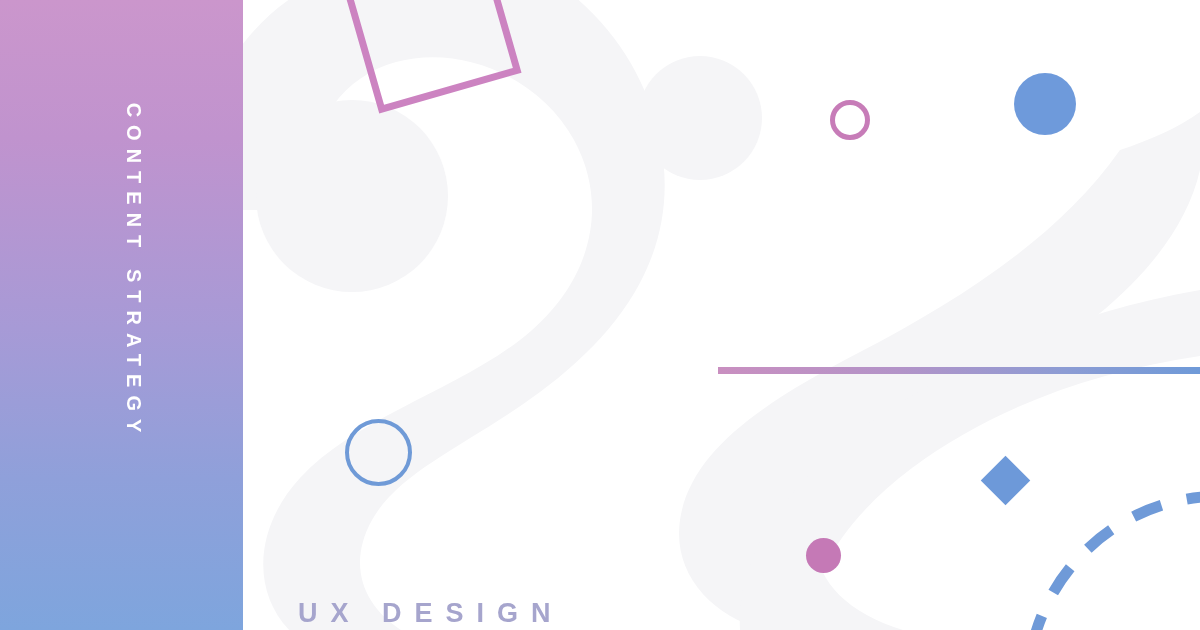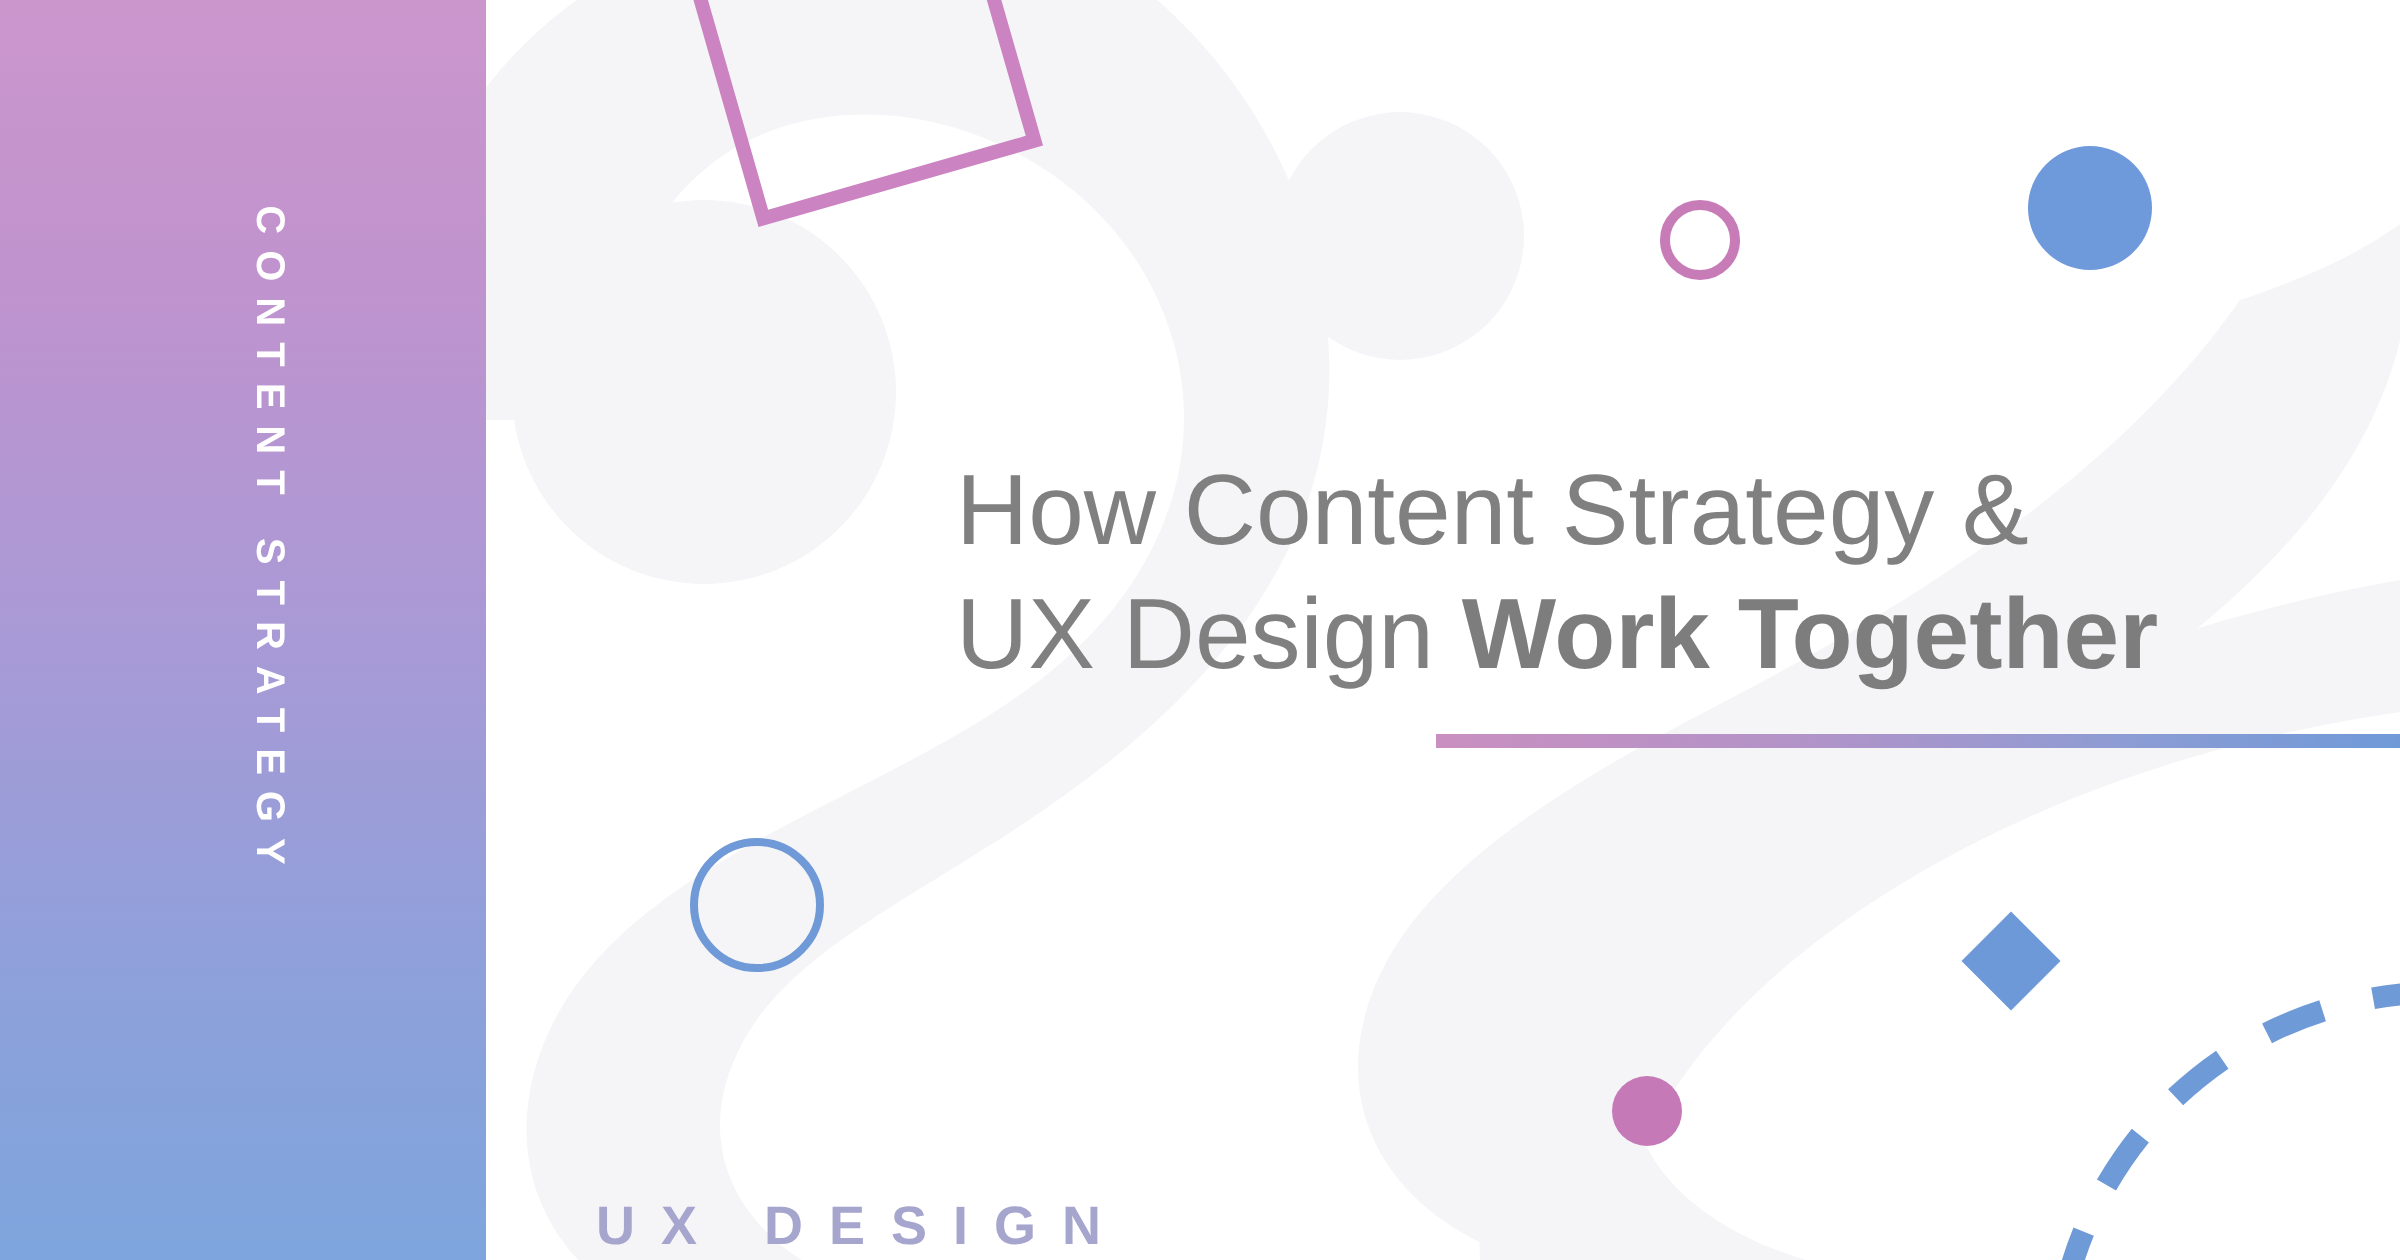--- a/index.html
+++ b/index.html
@@ -204,22 +204,18 @@
   <div class="shape ring-pink"></div>
   <div class="shape dot-blue"></div>
   <div class="shape ring-blue"></div>
   <div class="shape diamond-blue"></div>
   <div class="shape dot-pink"></div>
 
   <svg class="shape dashed-arc" viewBox="0 0 260 230" aria-hidden="true">
     <path d="M8,230 A192,192 0 0 1 260,36" fill="none" stroke="#6f9ad8" stroke-width="11" stroke-dasharray="30 26" stroke-linecap="butt"></path>
   </svg>
 
-  <div class="title-block">
-    <div class="title-line">How Content Strategy &amp;</div>
-    <div class="title-line"><span>UX Design </span><span class="accent">Work Together</span></div>
-  </div>
 
   <div class="underline-bar" style="background: linear-gradient(to right, #c98fc0 0%, #b293c8 38%, #8c9cd4 72%, #6f9ad8 100%);"></div>
 
   <div class="bottom-label">UX DESIGN</div>
 
 </div>
 
 </body></html>

